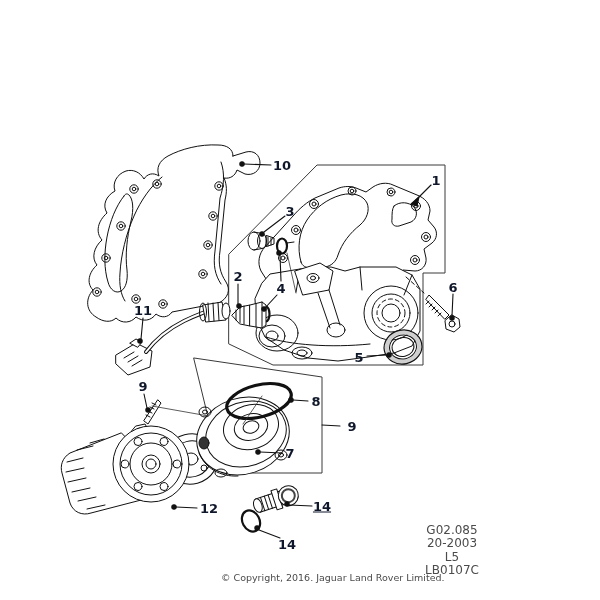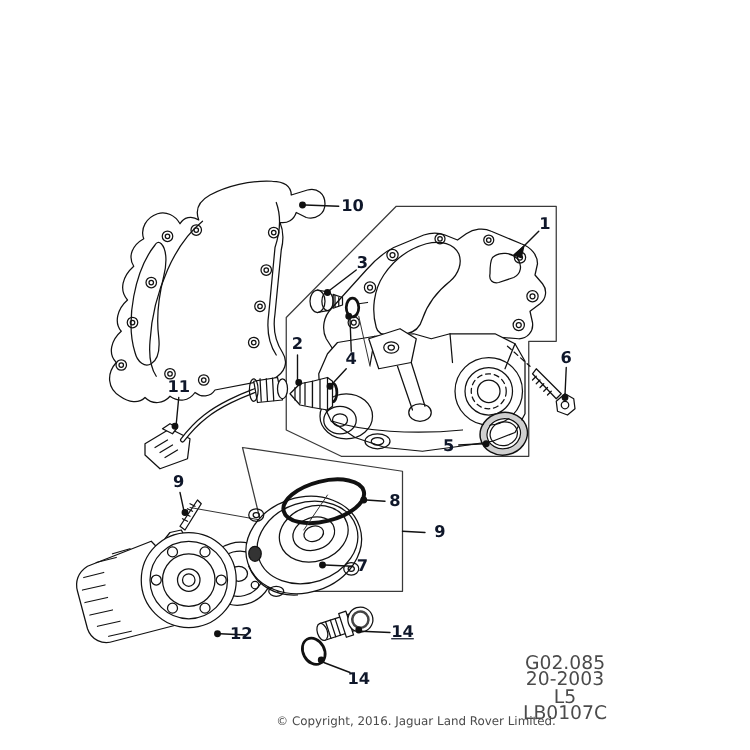--- a/index.html
+++ b/index.html
@@ -2,21 +2,21 @@
 <html><head>
 <meta charset="utf-8">
 <style>
   html,body{margin:0;padding:0;background:#fff;}
   #stage{position:relative;width:600px;height:600px;background:#ffffff;overflow:hidden;
          font-family:"DejaVu Sans",sans-serif;}
   svg{position:absolute;left:0;top:0;}
   .callout{position:absolute;transform:translate(-50%,-50%);
            font:bold 13px "DejaVu Sans",sans-serif;color:#0f172a;user-select:none;}
   #refblock{position:absolute;left:404px;top:524px;width:96px;text-align:center;
-            font-size:15px;line-height:13.4px;color:#4b4b4b;font-family:"DejaVu Sans",sans-serif;}
+            font-size:12px;line-height:13.4px;color:#4b4b4b;font-family:"DejaVu Sans",sans-serif;}
   #copyright{position:absolute;left:221px;top:572px;white-space:nowrap;
              font-size:9.5px;color:#4b4b4b;font-family:"DejaVu Sans",sans-serif;}
 </style>
 </head>
 <body>
 
 <div id="stage">
 
 <svg width="600" height="600" viewBox="0 0 600 600" fill="none" stroke="#111" stroke-width="1" stroke-linejoin="round" stroke-linecap="round">
 
@@ -269,21 +269,21 @@
   <div class="callout" style="left:238px;top:276px;">2</div>
   <div class="callout" style="left:290px;top:211px;">3</div>
   <div class="callout" style="left:281px;top:288px;">4</div>
   <div class="callout" style="left:359px;top:357px;">5</div>
   <div class="callout" style="left:453px;top:287px;">6</div>
   <div class="callout" style="left:290px;top:453px;">7</div>
   <div class="callout" style="left:316px;top:401px;">8</div>
   <div class="callout" style="left:143px;top:386px;">9</div>
   <div class="callout" style="left:282px;top:165px;">10</div>
   <div class="callout" style="left:352px;top:426px;">9</div>
-  <div class="callout" style="left:193px;top:508px;">12</div>
+  <div class="callout" style="left:209px;top:508px;">12</div>
   <div class="callout" style="left:143px;top:310px;">11</div>
   <div class="callout" style="left:322px;top:506px;text-decoration:underline;">14</div>
   <div class="callout" style="left:287px;top:544px;">14</div>
 
   <div id="refblock">
     <div>G02.085</div>
     <div>20-2003</div>
     <div>L5</div>
     <div>LB0107C</div>
   </div>

